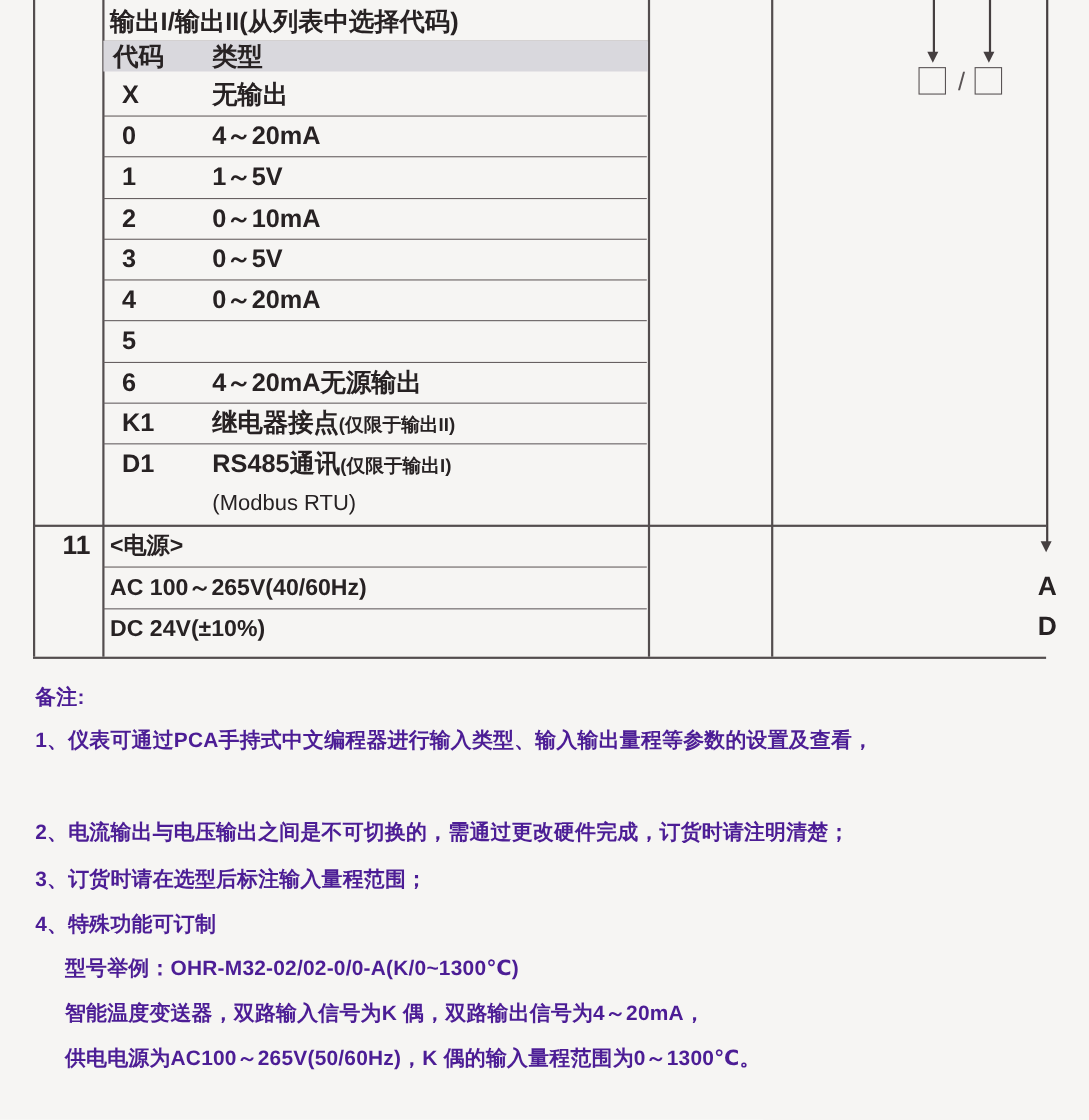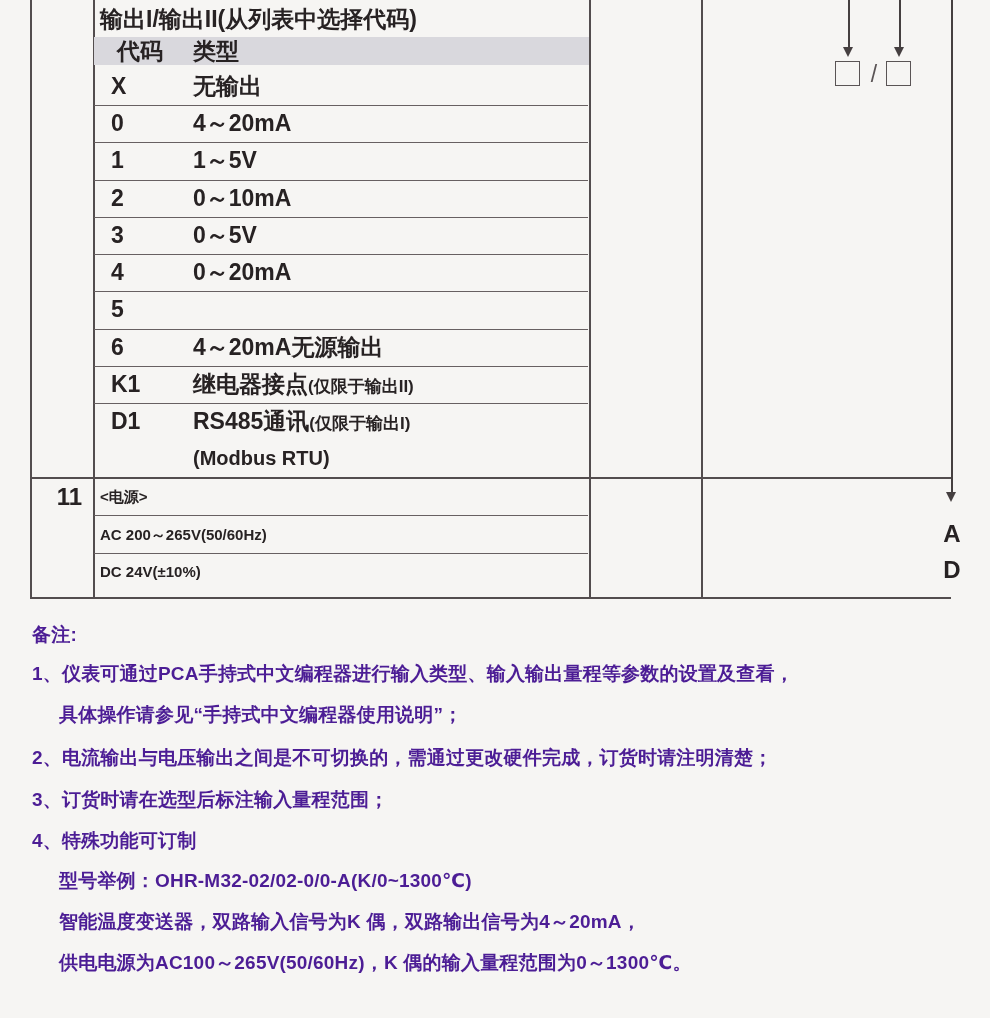--- a/index.html
+++ b/index.html
@@ -17,43 +17,43 @@
   .hline.thin{height:1px;background:#7c7576;}
   
   .out-label{
     position:absolute;left:100px;top:1px;width:486px;height:36px;
     line-height:36px;font-size:23px;font-weight:600;white-space:nowrap;
   }
   .hdr-band{
     position:absolute;left:94px;top:37px;width:495px;height:28px;
     background:#d9d8dd;font-size:23px;font-weight:600;line-height:28px;
   }
-  .hdr-band .hdr-code{position:absolute;left:9px;margin-left:14px;}
+  .hdr-band .hdr-code{position:absolute;left:9px;}
   .hdr-band .hdr-type{position:absolute;left:99px;}
   .trow{
     position:absolute;left:94px;width:494px;height:37px;
     border-bottom:1.2px solid #676061;
     font-size:23px;font-weight:600;line-height:37px;white-space:nowrap;
   }
   .trow .c{position:absolute;left:17px;}
   .trow .t{position:absolute;left:99px;}
   .trow .small{font-size:17px;font-weight:600;}
   .trow.last{border-bottom:none;}
   .d1-line2{
     position:absolute;left:193px;top:440px;height:37px;line-height:37px;
-    font-size:20px;font-weight:700;white-space:nowrap;
+    font-size:20px;font-weight:400;white-space:nowrap;
   }
   
   .row-num{
     position:absolute;left:31px;top:478px;width:77px;height:37px;
     text-align:center;line-height:37px;font-size:24px;font-weight:600;
   }
   .prow{
     position:absolute;left:94px;width:494px;height:37px;
-    font-size:15px;font-weight:600;line-height:37px;white-space:nowrap;
+    font-size:21px;font-weight:600;line-height:37px;white-space:nowrap;
   }
   .prow .txt{position:absolute;left:6px;}
   .prow.divided{border-bottom:1.2px solid #676061;}
   
   .arrow-line{position:absolute;width:1.5px;background:#453f40;}
   .arrow-head{
     position:absolute;width:0;height:0;
     border-left:5px solid transparent;border-right:5px solid transparent;
     border-top:10px solid #453f40;
   }
@@ -135,42 +135,41 @@
     <span class="c">D1</span>
     <span class="t"><span>RS485通讯</span><span class="small">(仅限于输出I)</span></span>
   </div>
   <div class="d1-line2">(Modbus RTU)</div>
 
   <div class="row-num">11</div>
   <div class="prow divided" style="top:478px">
     <span class="txt">&lt;电源&gt;</span>
   </div>
   <div class="prow divided" style="top:516px">
-    <span class="txt">AC 200～265V(50/60Hz)</span>
+    <span class="txt">AC 100～265V(40/60Hz)</span>
   </div>
   <div class="prow" style="top:553px;height:32px">
     <span class="txt">DC 24V(±10%)</span>
   </div>
 
   <div class="arrow-line" style="left:848px;top:0;height:48px"></div>
   <div class="arrow-head" style="left:843px;top:47px"></div>
   <div class="arrow-line" style="left:899px;top:0;height:48px"></div>
   <div class="arrow-head" style="left:894px;top:47px"></div>
   <div class="code-box" style="left:835px;top:61px"></div>
   <div class="slash">/</div>
   <div class="code-box" style="left:886px;top:61px"></div>
 
   <div class="arrow-line" style="left:951px;top:0;height:493px"></div>
   <div class="arrow-head" style="left:946px;top:492px"></div>
   <div class="pw-code" style="top:515px">A</div>
   <div class="pw-code" style="top:551px">D</div>
 
   <div class="note" style="left:32px;top:620px">备注:</div>
   <div class="note" style="left:32px;top:659px">1、仪表可通过PCA手持式中文编程器进行输入类型、输入输出量程等参数的设置及查看，</div>
-  <div class="note" style="left:59px;top:700px">具体操作请参见“手持式中文编程器使用说明”；</div>
   <div class="note" style="left:32px;top:743px">2、电流输出与电压输出之间是不可切换的，需通过更改硬件完成，订货时请注明清楚；</div>
   <div class="note" style="left:32px;top:785px">3、订货时请在选型后标注输入量程范围；</div>
   <div class="note" style="left:32px;top:826px">4、特殊功能可订制</div>
   <div class="note" style="left:59px;top:866px">型号举例：OHR-M32-02/02-0/0-A(K/0~1300℃)</div>
   <div class="note" style="left:59px;top:907px">智能温度变送器，双路输入信号为K 偶，双路输出信号为4～20mA，</div>
   <div class="note" style="left:59px;top:948px">供电电源为AC100～265V(50/60Hz)，K 偶的输入量程范围为0～1300℃。</div>
 
 </div>
 
 </body></html>

